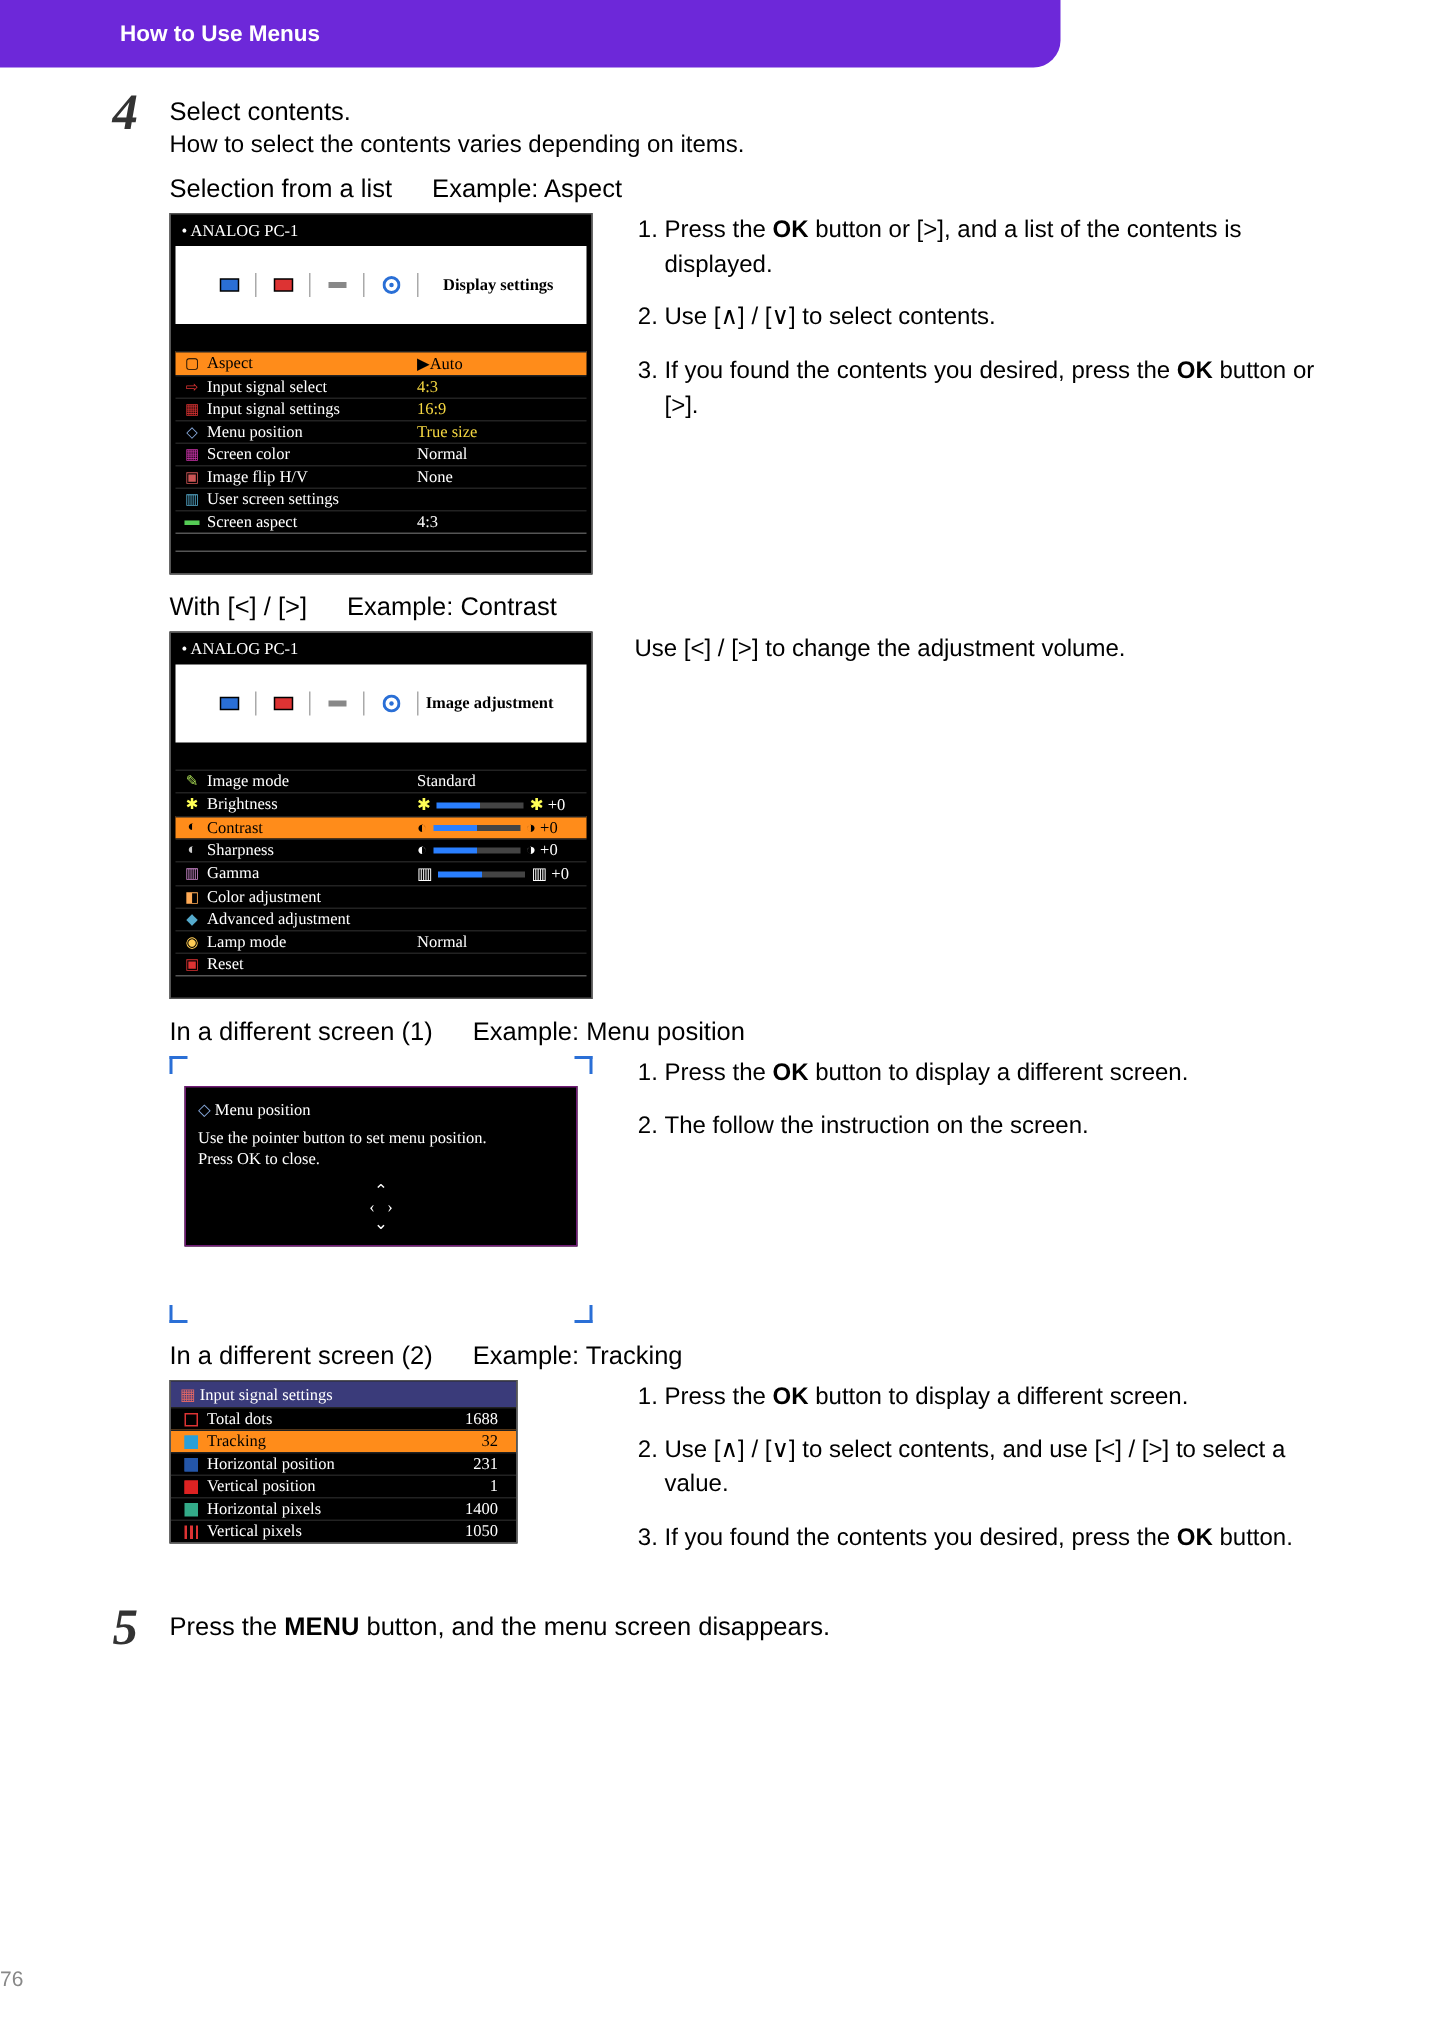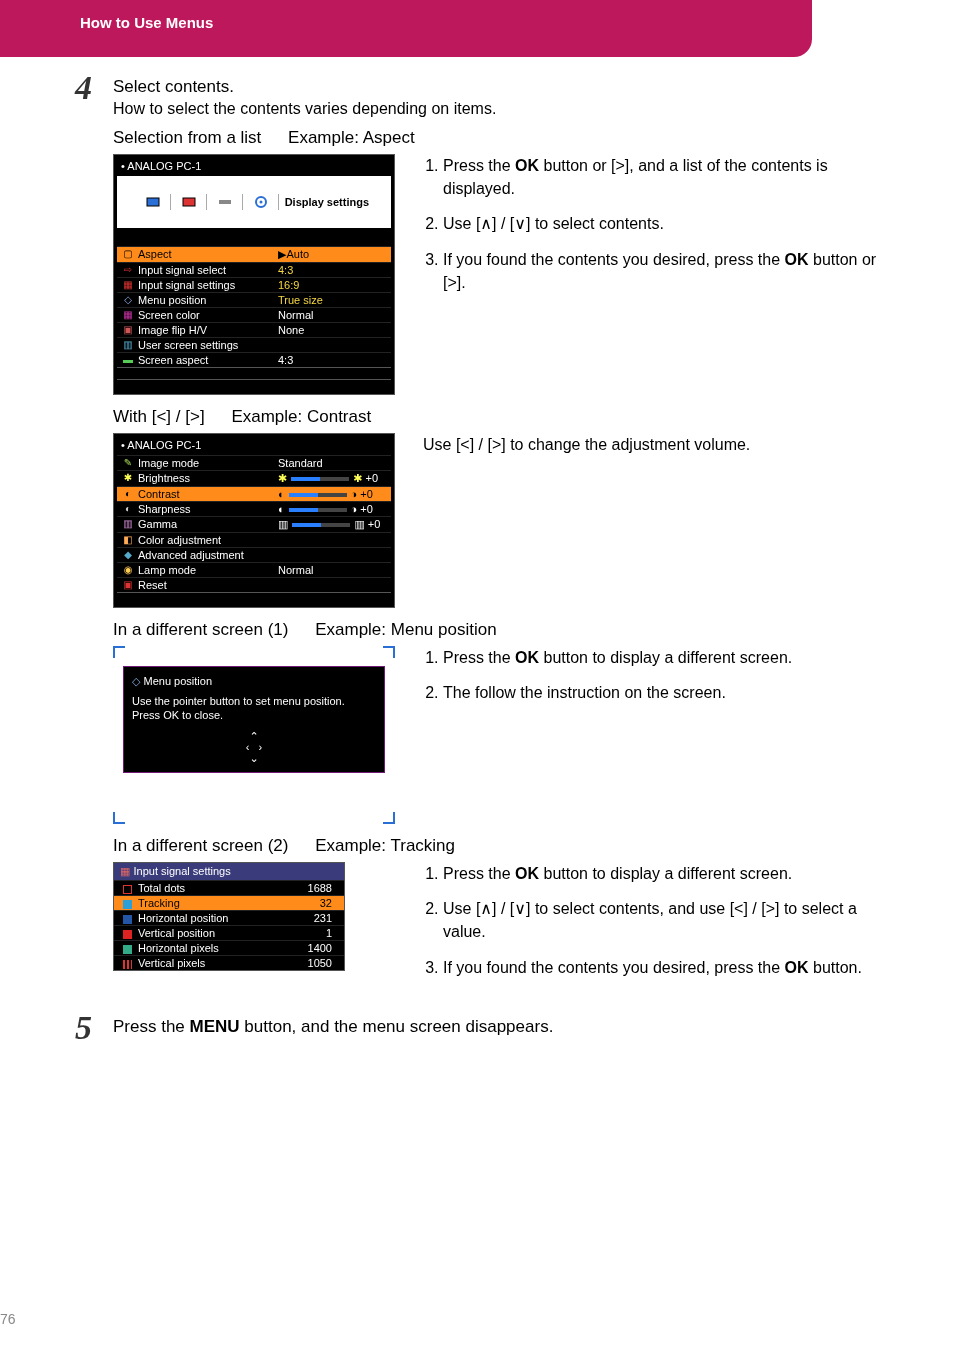--- a/index.html
+++ b/index.html
@@ -10,47 +10,47 @@
     color: #000;
     background: #fff;
   }
   .page {
     width: 954px;
     min-height: 1352px;
     padding: 0 0 40px 0;
     position: relative;
   }
   .header-bar {
-    background: #be185d;
+    background: #6d28d9;
     color: #fff;
     font-weight: bold;
-    padding: 14px 0 26px 80px;
+    padding: 14px 0 14px 80px;
     font-size: 15px;
     border-bottom-right-radius: 18px;
-    width: 812px;
+    width: 707px;
   }
   .content { padding: 20px 75px 0 75px; }
   .step-row { display: flex; align-items: flex-start; margin-bottom: 4px; }
   .step-num {
     font-family: "Times New Roman", serif;
     font-style: italic;
     font-weight: bold;
     font-size: 34px;
     color: #333;
     width: 38px;
     line-height: 1;
     position: relative;
     top: -6px;
   }
   .step-body { flex: 1; }
   .step-title { font-size: 17px; margin-bottom: 3px; }
   .sub-heading { font-size: 17px; margin: 10px 0 6px 0; }
   .example-label { margin-left: 22px; }
   .two-col { display: flex; align-items: flex-start; gap: 28px; margin-bottom: 12px; }
-  .two-col .left { width: 282px; flex: 0 0 282px; }
+  .two-col .left { width: 282px; flex: 0 0 282px; font-family: Liberation Serif, serif; }
   .two-col .right { flex: 1; font-size: 16px; line-height: 1.45; }
   ol.num-list { margin: 0; padding-left: 20px; }
   ol.num-list li { margin-bottom: 12px; }
   .bold { font-weight: bold; }
 
   
   .osd {
     background: #000;
     color: #fff;
     font-size: 11px;
@@ -253,20 +253,44 @@
         </div>
 
         <div class="sub-heading">
           <span>With [&lt;] / [&gt;]</span>
           <span class="example-label">Example: Contrast</span>
         </div>
         <div class="two-col">
           <div class="left">
             <div class="osd">
               <div class="osd-title">• <span>ANALOG PC-1</span></div>
+              <div class="osd-tabs">
+                <div class="tab-icon">
+                    <svg width="14" height="10">
+                      <rect x="1" y="1" width="12" height="8" fill="#2a6fd6" stroke="#000"></rect>
+                    </svg>
+                  </div>
+                <div class="tab-icon">
+                    <svg width="14" height="10">
+                      <rect x="1" y="1" width="12" height="8" fill="#d33" stroke="#000"></rect>
+                    </svg>
+                  </div>
+                <div class="tab-icon">
+                    <svg width="14" height="10">
+                      <rect x="1" y="3" width="12" height="4" fill="#888"></rect>
+                    </svg>
+                  </div>
+                <div class="tab-icon">
+                    <svg width="12" height="12">
+                      <circle cx="6" cy="6" r="5" fill="none" stroke="#2a6fd6" stroke-width="2"></circle>
+                      <circle cx="6" cy="6" r="1.5" fill="#2a6fd6"></circle>
+                    </svg>
+                  </div>
+                <div class="section-name">Image adjustment</div>
+              </div>
               <div class="osd-row">
                   <span class="icon" style="color:#ad5">✎</span>
                   <span class="label">Image mode</span>
                   <span class="value">Standard</span>
                 </div>
               <div class="osd-row slider-row">
                   <span class="icon" style="color:#ff5">✱</span>
                   <span class="label">Brightness</span>
                   <span class="value"><span style="color:#ff5">✱</span><span class="bar"></span><span style="color:#ff5">✱</span> +0</span>
                 </div>

